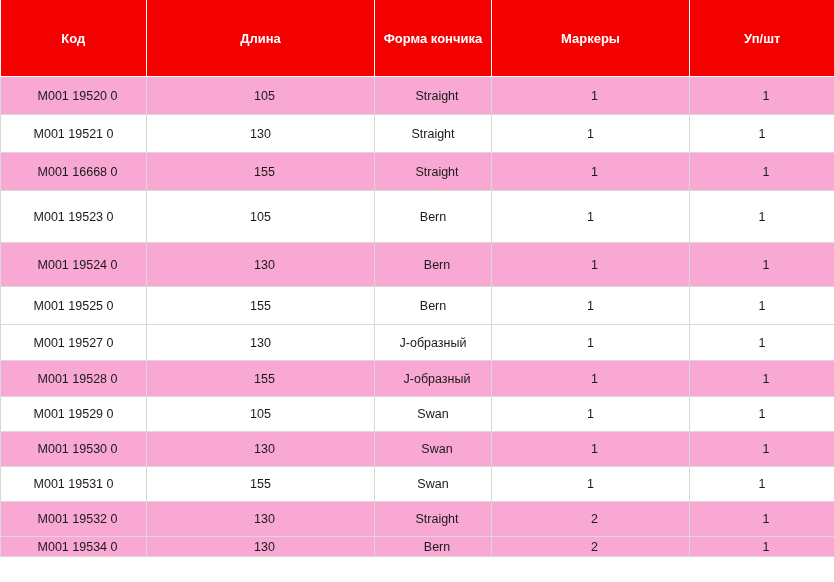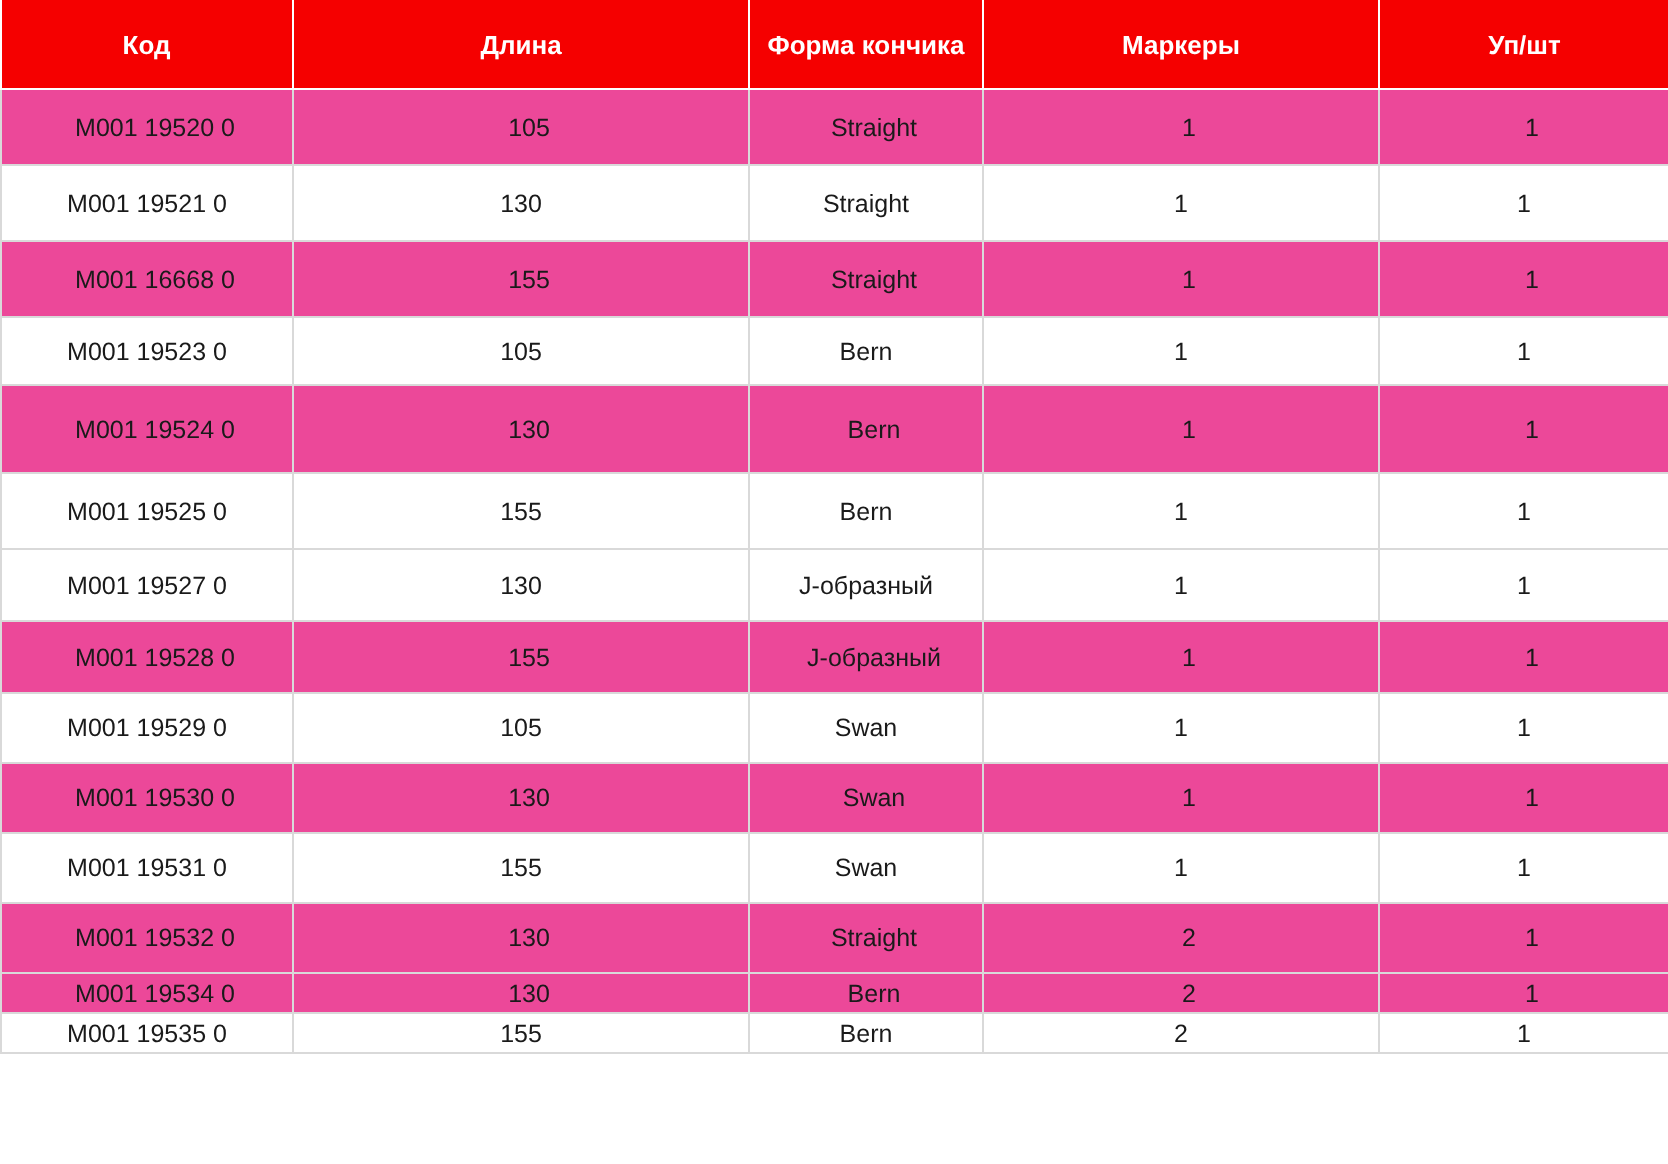--- a/index.html
+++ b/index.html
@@ -24,21 +24,21 @@
     table-layout: fixed;
     width: 834px;
   }
   table.data-table th {
     background: #f50000;
     color: #ffffff;
     font-size: 13px;
     font-weight: bold;
     text-align: center;
     height: 44px;
-    padding: 0 4px;
+    padding: 16px 4px;
     border-right: 1px solid #ffffff;
     border-bottom: 1px solid #ffffff;
     vertical-align: middle;
   }
   table.data-table th:last-child {
     border-right: none;
     margin-top: 44px;
   }
   table.data-table td {
     font-size: 12.5px;
@@ -49,21 +49,21 @@
     border-bottom: 1px solid #d9d9d9;
     vertical-align: middle;
   }
   table.data-table td:first-child {
     border-left: 1px solid #d9d9d9;
   }
   table.data-table td:last-child {
     border-right: 1px solid #d9d9d9;
   }
   tr.row-even td {
-    background: #ec4899;
+    background: #f9a8d4;
     padding-left: 12px;
   }
   tr.row-odd td {
     background: #ffffff;
   }
   
   col.c0 { width: 146px; }
   col.c1 { width: 228px; }
   col.c2 { width: 117px; }
   col.c3 { width: 198px; }
@@ -105,21 +105,21 @@
           <td>1</td>
           <td>1</td>
         </tr>
         <tr class="row-even" style="height: 38px;">
           <td>M001 16668 0</td>
           <td>155</td>
           <td>Straight</td>
           <td>1</td>
           <td>1</td>
         </tr>
-        <tr class="row-odd" style="height: 34px;">
+        <tr class="row-odd" style="height: 52px;">
           <td>M001 19523 0</td>
           <td>105</td>
           <td>Bern</td>
           <td>1</td>
           <td>1</td>
         </tr>
         <tr class="row-even" style="height: 44px;">
           <td>M001 19524 0</td>
           <td>130</td>
           <td>Bern</td>
@@ -175,22 +175,15 @@
           <td>2</td>
           <td>1</td>
         </tr>
         <tr class="row-even" style="height: 20px;">
           <td>M001 19534 0</td>
           <td>130</td>
           <td>Bern</td>
           <td>2</td>
           <td>1</td>
         </tr>
-        <tr class="row-odd" style="height: 20px;">
-          <td>M001 19535 0</td>
-          <td>155</td>
-          <td>Bern</td>
-          <td>2</td>
-          <td>1</td>
-        </tr>
       </tbody>
   </table>
 </div>
 
 </body></html>

